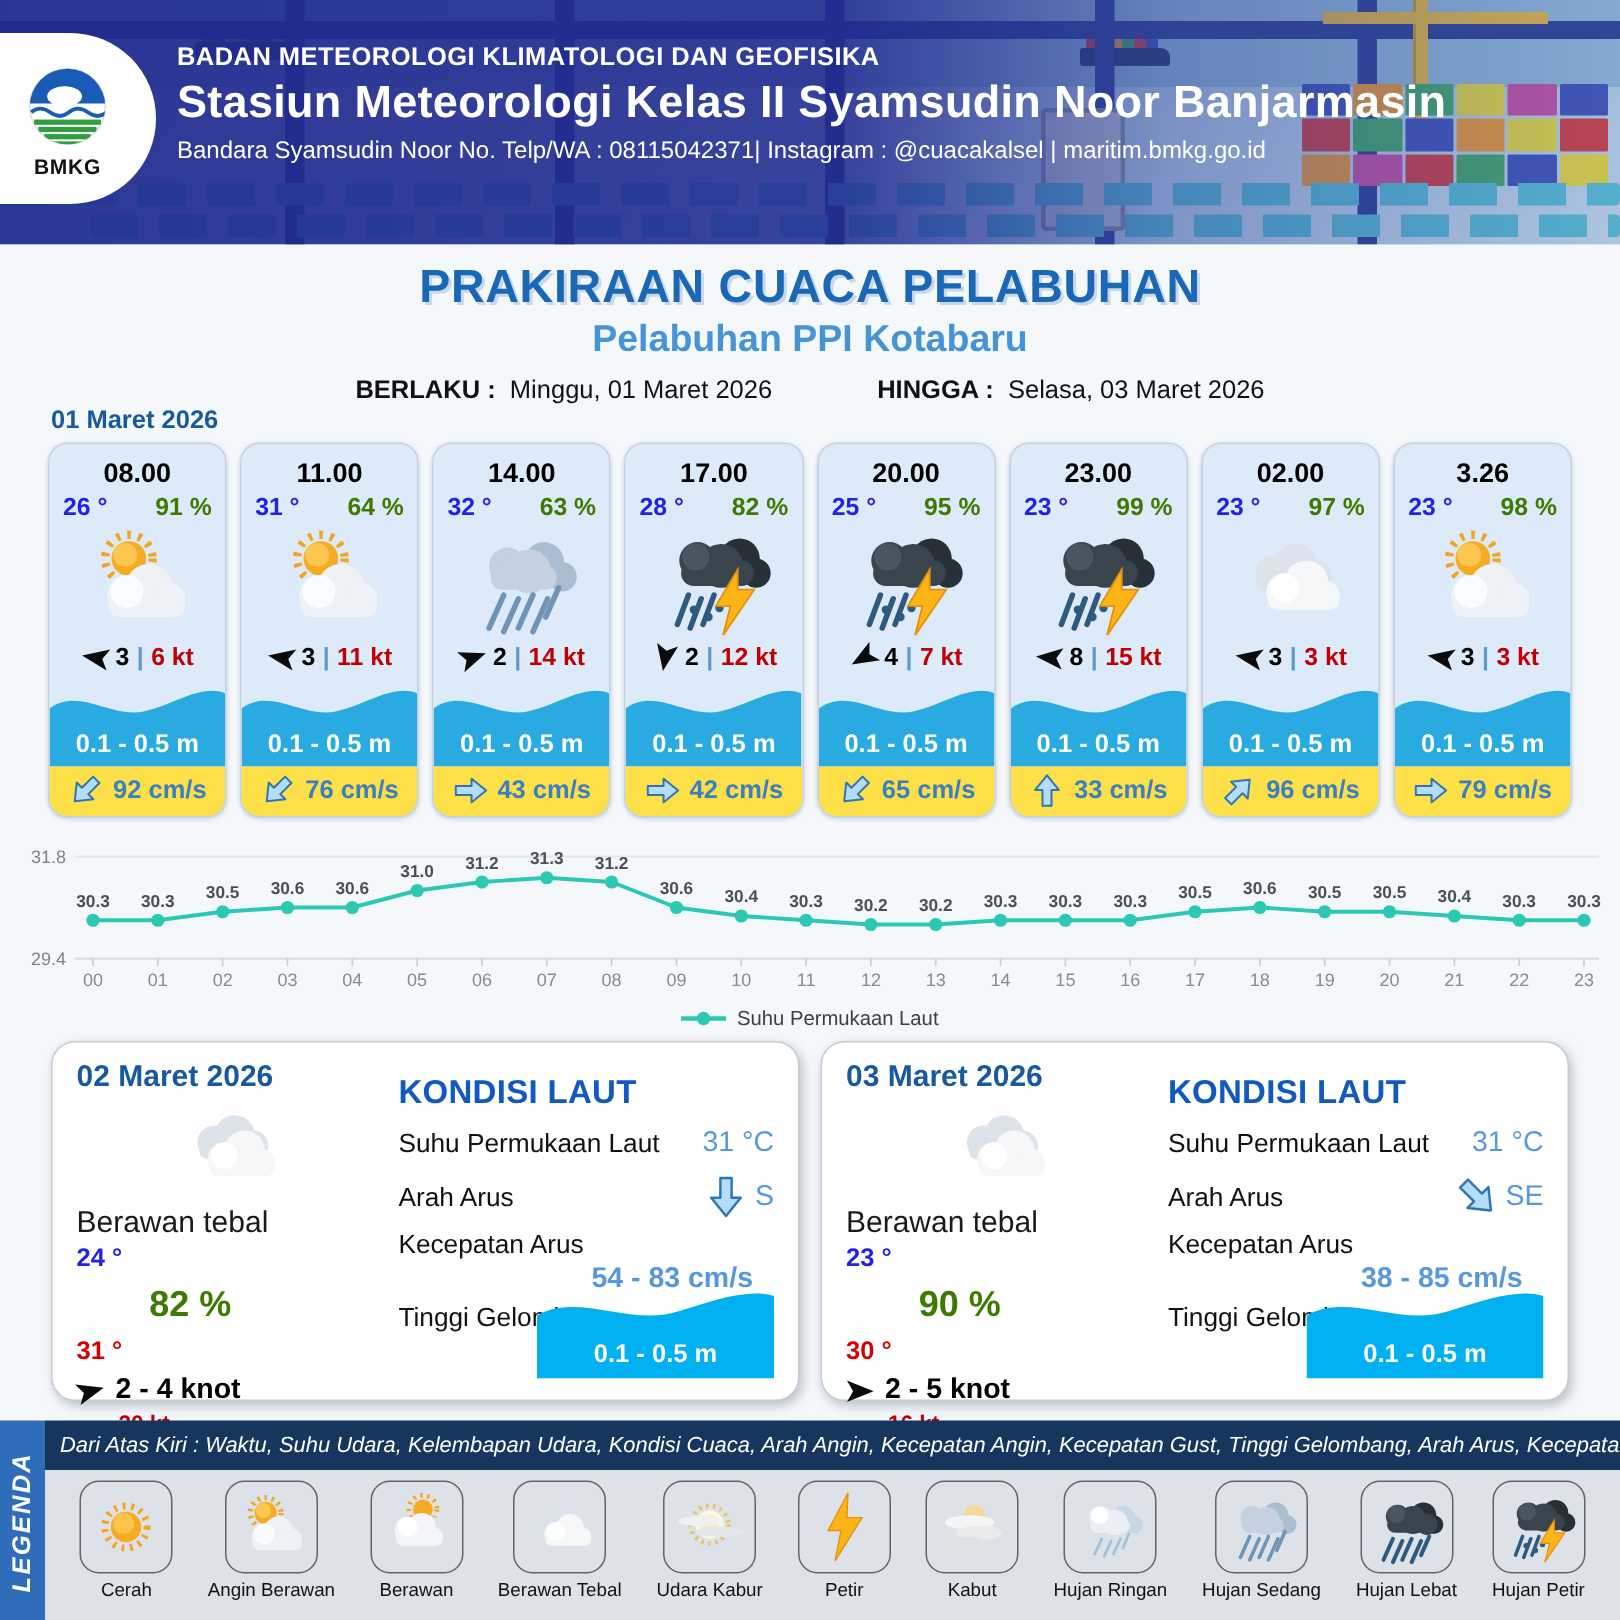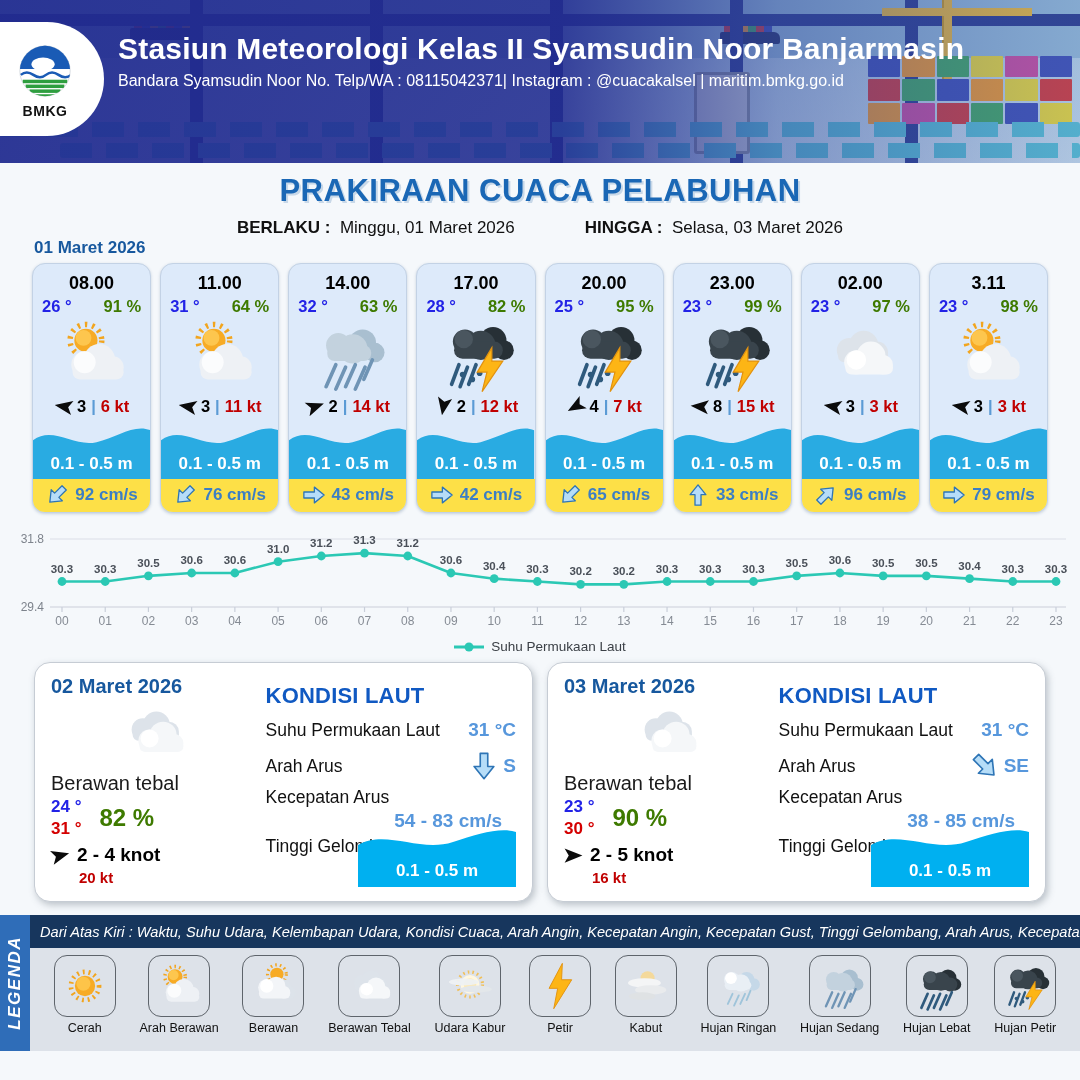--- a/index.html
+++ b/index.html
@@ -77,30 +77,30 @@
   
   .day-cards { display:flex; gap:14px; padding:8px 34px 0 34px; }
   .dcard { flex:1; background:#fff; border:1px solid #c6ccd4; border-radius:16px; height:240px;
     box-shadow:2px 3px 7px rgba(80,95,110,0.35); display:flex; padding:12px 16px; }
   .dc-left { width:44%; display:flex; flex-direction:column; }
   .dc-date { color:#17589e; font-weight:bold; font-size:20px; }
   .dc-icon { height:72px; display:flex; justify-content:center; align-items:center; }
   .dc-icon svg { width:84px; height:72px; }
   .dc-cond { font-size:20px; color:#1a1a1a; margin-top:2px; }
   .dc-temps { display:flex; align-items:center; gap:18px; margin-top:1px; }
-  .dc-tcol { display:flex; flex-direction:column; font-size:17px; font-weight:bold; line-height:1.3; }
+  .dc-tcol { display:flex; flex-direction:column; font-size:17px; font-weight:bold; line-height:1.3;gap:40px; }
   .t-min { color:#2222e6; } .t-max { color:#d40000; }
   .dc-hum { color:#3e7a00; font-size:24px; font-weight:bold; }
   .dc-wind { display:flex; align-items:center; gap:7px; font-size:19px; font-weight:bold; margin-top:4px; }
   .dc-gust { color:#c00000; font-size:15px; font-weight:bold; margin:3px 0 0 28px; }
   .dc-right { flex:1; position:relative; padding-left:10px; }
   .dc-sea-head { color:#1059c2; font-weight:bold; font-size:22px; margin-top:8px; letter-spacing:0.2px; }
   .dc-row { display:flex; justify-content:space-between; align-items:center; margin-top:10px; }
   .dc-lab { font-size:17.5px; color:#111; }
-  .dc-val { color:#5797dc; font-size:19px; font-weight:bold; }
+  .dc-val { color:#5797dc; font-size:19px; font-weight:normal; }
   .dc-dir { display:flex; align-items:center; gap:4px; }
   .dc-dir .carrow { width:30px; height:30px; }
   .dc-speed-val { text-align:right; margin-top:2px; color:#5797dc; font-size:19px; font-weight:bold; }
   .dc-wavebox { position:absolute; right:0; bottom:2px; width:158px; height:62px; }
   .dc-wavebox svg { position:absolute; inset:0; width:100%; height:100%; }
   .dc-wavebox span { position:absolute; bottom:6px; width:100%; text-align:center; color:#fff; font-weight:bold; font-size:17px; }
 
   
   .legend-sec { position:relative; margin-top:13px; height:136px; }
   .leg-strip { position:absolute; left:0; top:0; bottom:0; width:30px; background:#2f6db8; display:flex; align-items:center; justify-content:center; }
@@ -335,27 +335,29 @@
           <path d="M7,36 q6,-5 13,0 t13,0 t13,0 t13,0" stroke="#1a5bb5" stroke-width="2.6" fill="none"></path>
           <rect x="9" y="41" width="46" height="3.6" fill="#2e9e3f"></rect>
           <rect x="12" y="46" width="40" height="3.6" fill="#2e9e3f"></rect>
           <rect x="16" y="51" width="32" height="3.6" fill="#2e9e3f"></rect>
           <rect x="22" y="56" width="20" height="3.6" fill="#2e9e3f"></rect>
         </g>
       </svg>
       <div class="logo-text">BMKG</div>
     </div>
     <div class="hdr-text">
+      <div class="hdr-agency">BADAN METEOROLOGI KLIMATOLOGI DAN GEOFISIKA</div>
       <div class="hdr-station">Stasiun Meteorologi Kelas II Syamsudin Noor Banjarmasin</div>
       <div class="hdr-contact">Bandara Syamsudin Noor No. Telp/WA : 08115042371| Instagram : @cuacakalsel | maritim.bmkg.go.id</div>
     </div>
   </div>
 
   <div class="title-area">
     <div class="main-title">PRAKIRAAN CUACA PELABUHAN</div>
+    <div class="sub-title">Pelabuhan PPI Kotabaru</div>
     <div class="validity">
       <span><b>BERLAKU :</b>&nbsp;&nbsp;<span>Minggu, 01 Maret 2026</span></span>
       <span><b>HINGGA :</b>&nbsp;&nbsp;<span>Selasa, 03 Maret 2026</span></span>
     </div>
   </div>
 
   <div class="date1">01 Maret 2026</div>
 
   <div class="cards-row" id="cards-row">
   <div class="hcard">
@@ -604,21 +606,21 @@
     <div class="hc-current">
       <span class="carrow" style="transform:rotate(-45deg)">
             <svg viewBox="0 0 64 64">
               <use href="#ic-arrow"></use>
             </svg>
           </span>
       <span>96 cm/s</span>
     </div>
   </div>
   <div class="hcard">
-    <div class="hc-time">3.11</div>
+    <div class="hc-time">3.26</div>
     <div class="hc-th">
       <span class="hc-temp">23 °</span>
       <span class="hc-hum">98 %</span>
     </div>
     <div class="hc-icon">
       <svg viewBox="0 0 64 64">
             <use href="#ic-cerah-berawan"></use>
           </svg>
     </div>
     <div class="hc-wind">
@@ -893,21 +895,21 @@
             </svg>
           </div>
     <div class="leg-label">Cerah</div>
   </div>
   <div class="leg-item">
     <div class="leg-box">
             <svg viewBox="0 0 64 64">
               <use href="#ic-cerah-berawan"></use>
             </svg>
           </div>
-    <div class="leg-label">Arah Berawan</div>
+    <div class="leg-label">Angin Berawan</div>
   </div>
   <div class="leg-item">
     <div class="leg-box">
             <svg viewBox="0 0 64 64">
               <use href="#ic-berawan"></use>
             </svg>
           </div>
     <div class="leg-label">Berawan</div>
   </div>
   <div class="leg-item">

